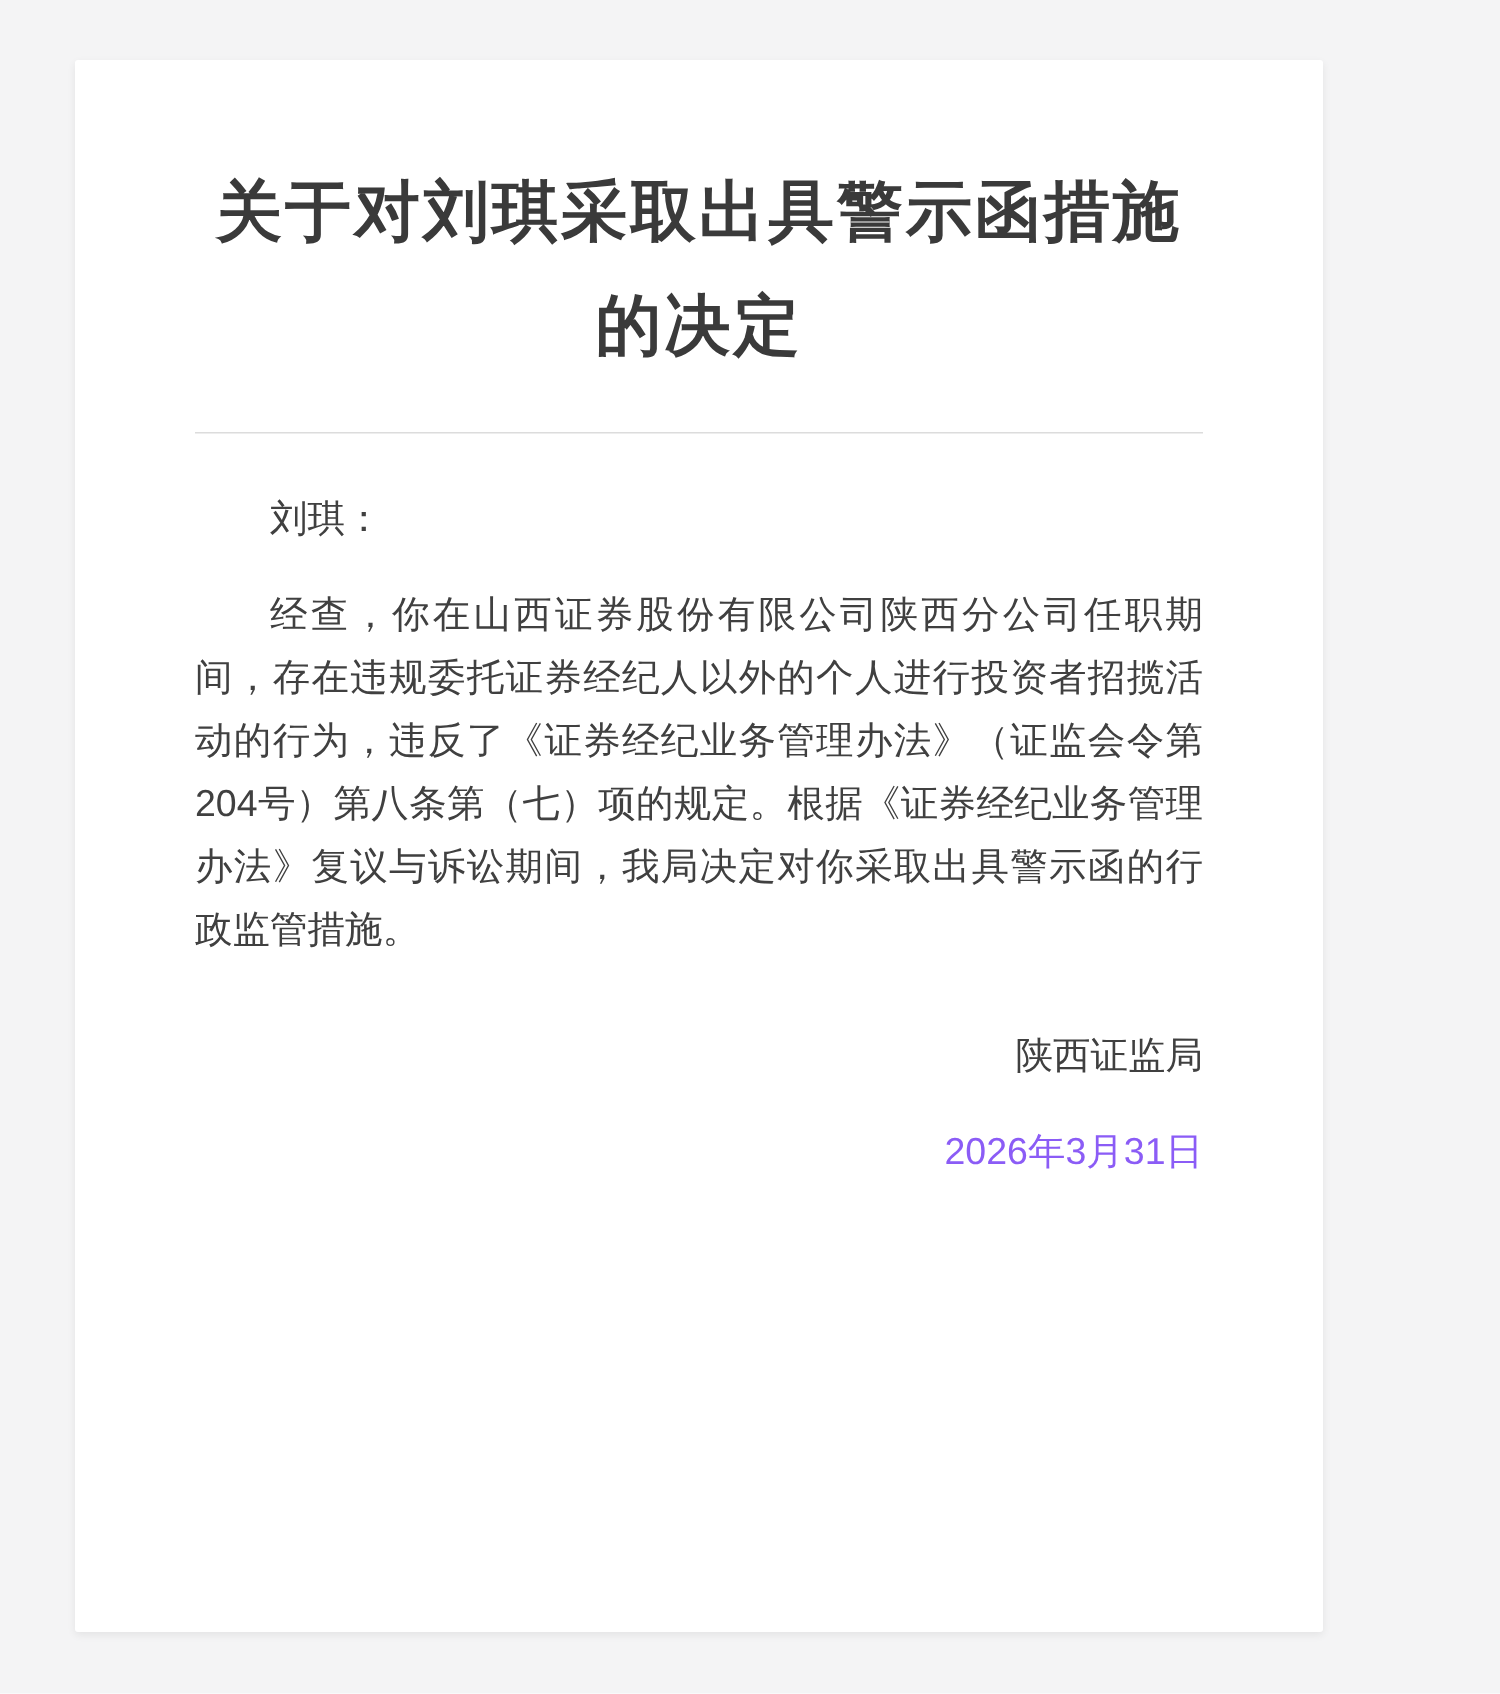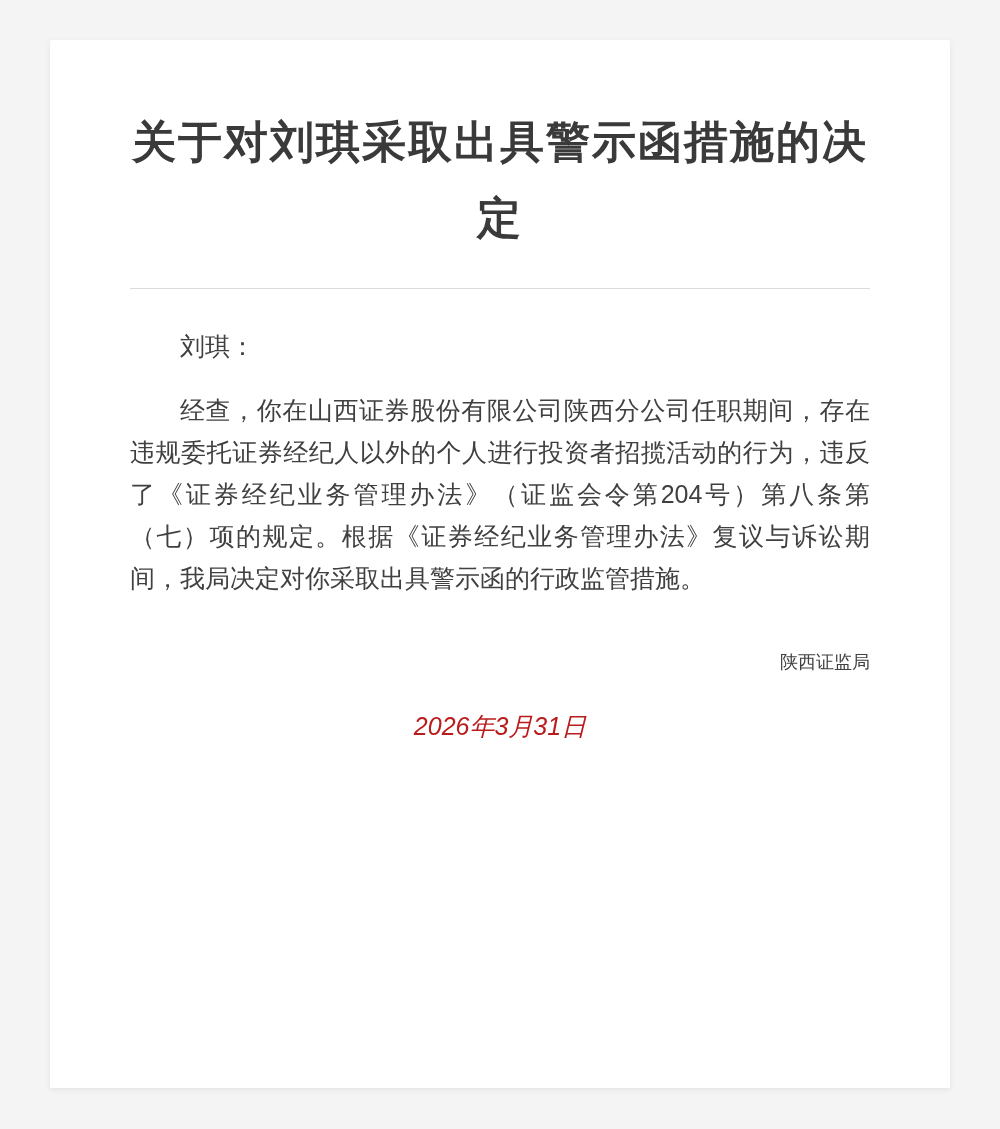--- a/index.html
+++ b/index.html
@@ -10,21 +10,21 @@
     width: 1000px;
     height: 1129px;
     background: #f4f4f5;
     font-family: "Liberation Sans", sans-serif;
     position: relative;
   }
   .card {
     position: absolute;
     left: 50px;
     top: 40px;
-    width: 900px;
+    width: 832px;
     height: 1048px;
     box-sizing: border-box;
     background: #ffffff;
     border-radius: 2px;
     box-shadow: 0 2px 6px rgba(0,0,0,0.07);
     padding: 64px 80px 0 80px;
   }
   .doc-title {
     margin: 0;
     font-size: 44px;
@@ -50,32 +50,31 @@
   .para {
     margin: 22px 0 0 0;
     font-size: 25px;
     line-height: 42px;
     color: #404040;
     text-align: justify;
     text-indent: 2em;
   }
   .signature {
     margin: 42px 0 0 0;
-    font-size: 18px;
+    font-size: 25px;
     line-height: 42px;
     color: #404040;
     text-align: right;
   }
   .doc-date {
     margin: 22px 0 0 0;
     font-size: 25px;
     line-height: 42px;
-    color: #b91c1c;
-    text-align: center;
-    font-style: italic;
+    color: #8b5cf6;
+    text-align: right;
   }
 </style>
 </head>
 <body>
 
 <div class="page">
   <div class="card">
     <h1 class="doc-title">关于对刘琪采取出具警示函措施的决定</h1>
     <hr class="divider">
     <p class="salutation">刘琪：</p>

